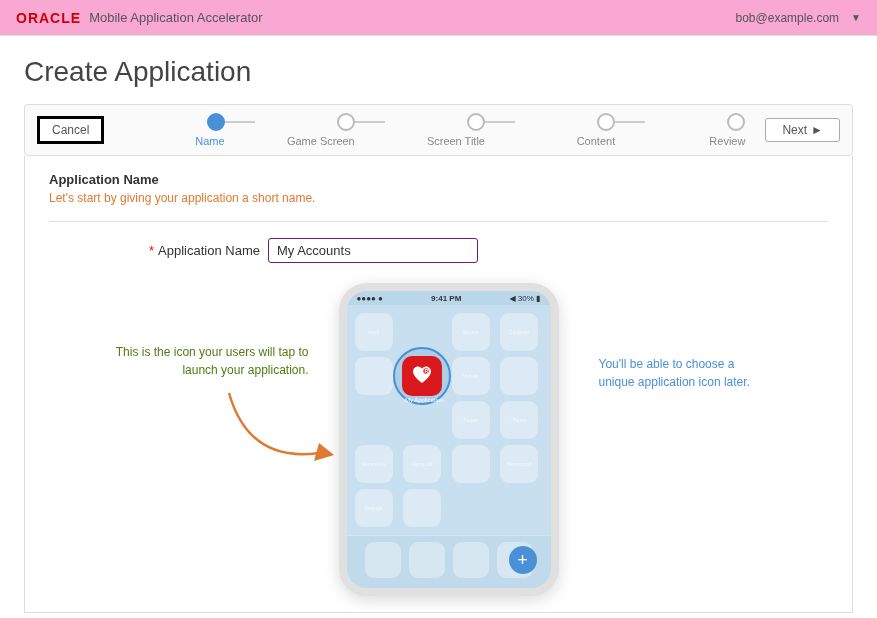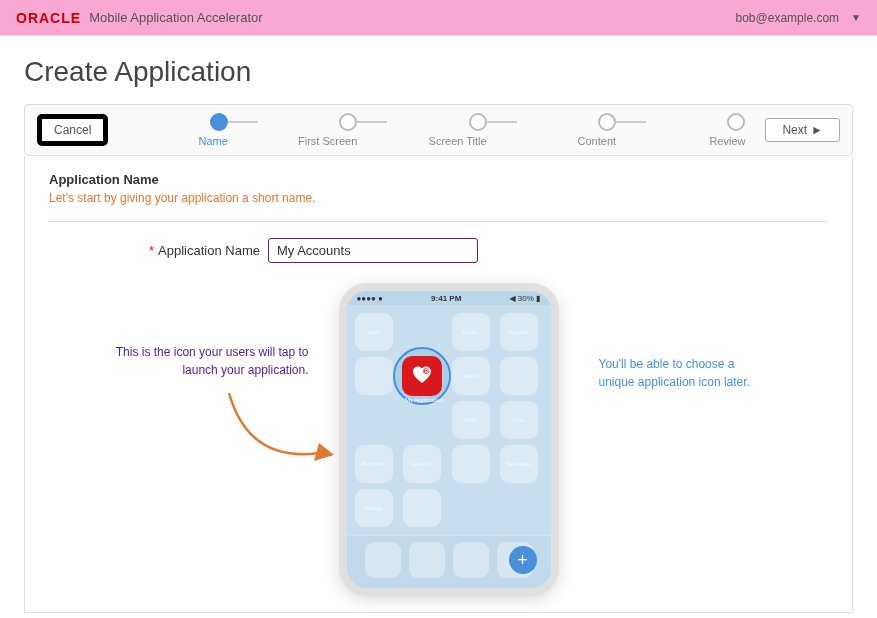--- a/index.html
+++ b/index.html
@@ -21,22 +21,22 @@
     #page { padding: 20px 24px 0 24px; }
     #page-title { font-size: 28px; font-weight: 300; color: #444; margin-bottom: 16px; }
 
     
     #wizard-bar {
       display: flex; align-items: center; border: 1px solid #ddd;
       border-radius: 4px; padding: 8px 12px; margin-bottom: 0;
       background: #fafafa;
     }
     #cancel-btn {
-      border: 5px solid #000000; background: #fff; color: #555;
-      padding: 4px 12px; border-radius: 5px; cursor: pointer;
+      border: 3px solid #000000; background: #fff; color: #555;
+      padding: 4px 12px; border-radius: 0; cursor: pointer;
       font-size: 12px; margin-right: 20px;
     }
 
     #steps-track {
       flex: 1; display: flex; align-items: center; gap: 0;
       position: relative;
     }
     .step-container {
       display: flex; flex-direction: column; align-items: flex-end;
       position: relative; flex: 1;
@@ -79,21 +79,21 @@
     #illustration-area {
       display: flex; align-items: flex-start; justify-content: center;
       gap: 0; position: relative; margin-top: 8px;
     }
 
     #left-callout {
       display: flex; flex-direction: column; align-items: flex-end;
       max-width: 200px; margin-right: 10px; margin-top: 60px;
     }
     #left-callout-text {
-      font-size: 12px; color: #4c1d95; text-align: right; line-height: 1.5;
+      font-size: 12px; color: #4d7c0f; text-align: right; line-height: 1.5;
     }
 
     
     #phone-wrap {
       width: 230px; position: relative; margin: 0 20px;
     }
     #phone {
       width: 220px; background: #c8dff0; border-radius: 28px;
       border: 8px solid #e0e0e0; overflow: hidden;
       box-shadow: 0 4px 16px rgba(0,0,0,0.15);
@@ -173,21 +173,21 @@
 
       <div class="step-container">
         <div class="step-dot active"></div>
         <div class="step-label">Name</div>
       </div>
 
       <div style="flex:0.3; height:2px; background:#ccc; margin-bottom:16px;"></div>
 
       <div class="step-container">
         <div class="step-dot inactive"></div>
-        <div class="step-label inactive">First Screen</div>
+        <div class="step-label inactive">Game Screen</div>
       </div>
       <div style="flex:0.3; height:2px; background:#ccc; margin-bottom:16px;"></div>
 
       <div class="step-container">
         <div class="step-dot inactive"></div>
         <div class="step-label inactive">Screen Title</div>
       </div>
       <div style="flex:0.3; height:2px; background:#ccc; margin-bottom:16px;"></div>
 
       <div class="step-container">

